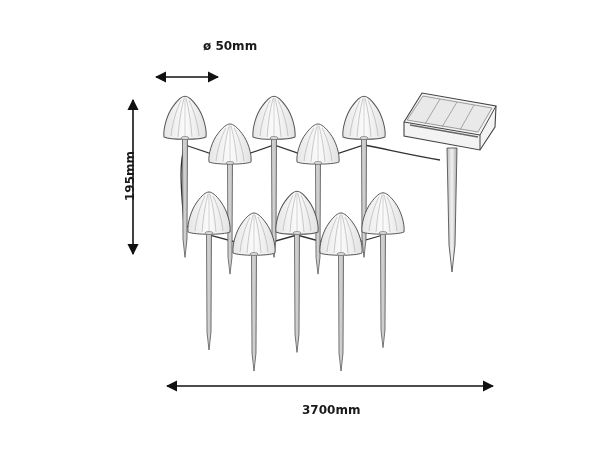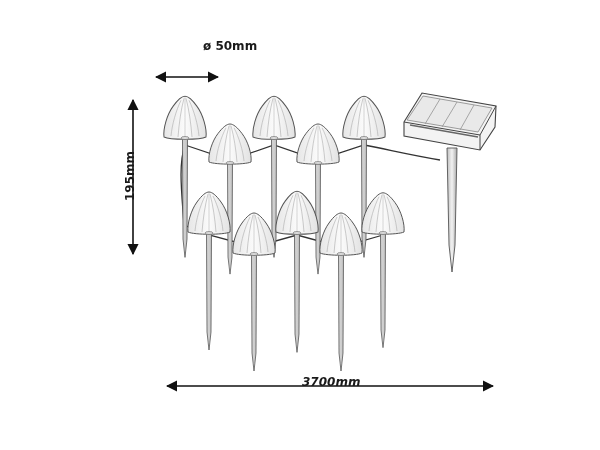--- a/index.html
+++ b/index.html
@@ -1,20 +1,20 @@
 <!DOCTYPE html>
 <html><head>
 <meta charset="utf-8">
 <style>
   html, body { margin: 0; padding: 0; background: #ffffff; }
   body { width: 600px; height: 450px; position: relative; overflow: hidden; font-family: "DejaVu Sans", "Liberation Sans", sans-serif; }
   #diagram { position: absolute; left: 0; top: 0; width: 600px; height: 450px; }
   .label { position: absolute; font-family: "DejaVu Sans", "Liberation Sans", sans-serif; font-weight: bold; font-size: 12px; color: #1a1a1a; white-space: nowrap; line-height: 1; }
   #lbl-diameter { left: 163px; top: 40px; margin-left: 40px; }
-  #lbl-length { left: 302px; top: 376px; font-style: italic; }
+  #lbl-length { left: 302px; top: 404px; }
   #lbl-height { left: 100px; top: 170px; transform: rotate(-90deg); transform-origin: center center; width: 60px; text-align: center; }
 </style>
 </head>
 <body>
 
 <svg id="diagram" viewBox="0 0 600 450" xmlns="http://www.w3.org/2000/svg">
   <defs>
     <marker id="arr" viewBox="0 0 10 10" refX="9" refY="5" markerWidth="7" markerHeight="7" orient="auto-start-reverse">
       <path d="M0,0 L10,5 L0,10 z" fill="#111"></path>
     </marker>

